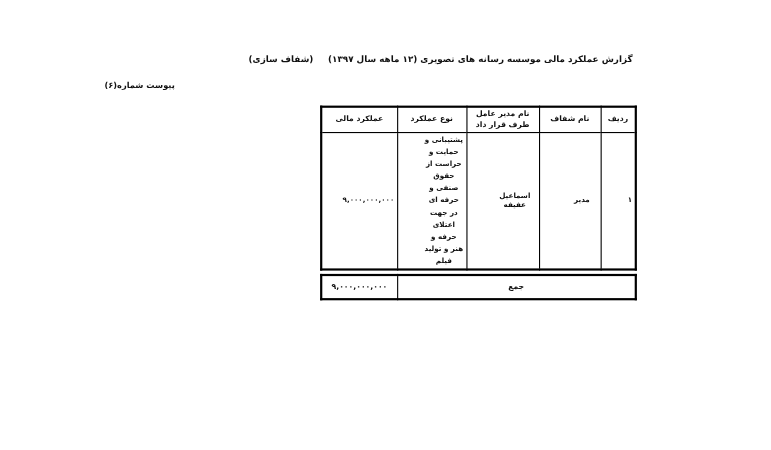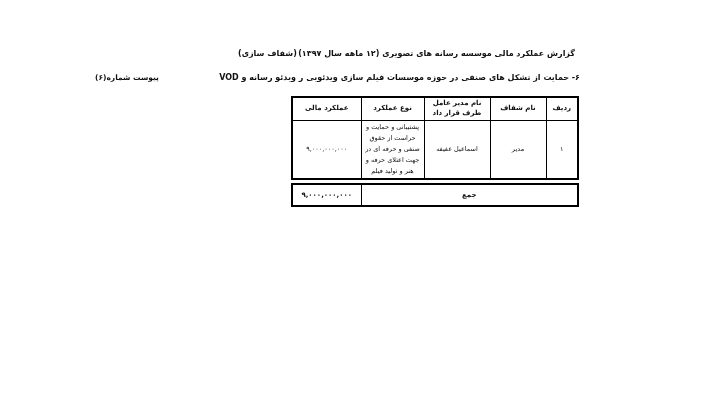--- a/index.html
+++ b/index.html
@@ -18,21 +18,21 @@
   }
   .doc-header-title {
     position: absolute;
     top: 49px; right: 126px;
     font-size: 8px; font-weight: bold;
     white-space: nowrap;
     letter-spacing: 0;
   }
   .doc-header-note {
     position: absolute;
-    top: 49px; left: 238px;
+    top: 49px; left: 226px;
     font-size: 8px; font-weight: bold;
     white-space: nowrap;
   }
   .attachment-label {
     position: absolute;
     top: 73px; left: 95px;
     font-size: 7.5px; font-weight: bold;
     white-space: nowrap;
   }
   .section-title {
@@ -59,22 +59,23 @@
     text-align: center;
     vertical-align: middle;
     padding: 1px 2px;
   }
   .report-table th {
     font-size: 7px; font-weight: bold;
     height: 22px;
     line-height: 1.4;
   }
   .report-table td {
-    font-size: 6.5px; font-weight: normal;
+    font-size: 6.5px; font-weight: bold;
     height: 42px;
+    padding-left: 24px;
   }
   .col-row { width: 32px; }
   .col-inst { width: 56px; }
   .col-ceo { width: 66px; }
   .col-support { width: 63px; }
   .col-fin { width: 69px; }
   .support-cell { font-size: 6px; line-height: 1.7; padding: 2px 3px; }
   .total-table {
     width: 286px;
     border-collapse: collapse;
@@ -89,21 +90,20 @@
 </style>
 </head>
 <body>
 
 <div class="page">
 
   <div class="doc-header-title">گزارش عملکرد مالی موسسه رسانه های تصویری (۱۲ ماهه سال ۱۳۹۷)</div>
 
   <div class="doc-header-note">(شفاف سازی)</div>
 
-  <div class="section-title">۶- حمایت از تشکل های صنفی در حوزه موسسات فیلم سازی ویدئویی ر ویدئو رسانه و VOD</div>
 
   <div class="attachment-label">پیوست شماره(۶)</div>
 
   <div class="main-table-wrap">
 
     <table class="report-table">
       <colgroup>
         <col class="col-row">
         <col class="col-inst">
         <col class="col-ceo">

